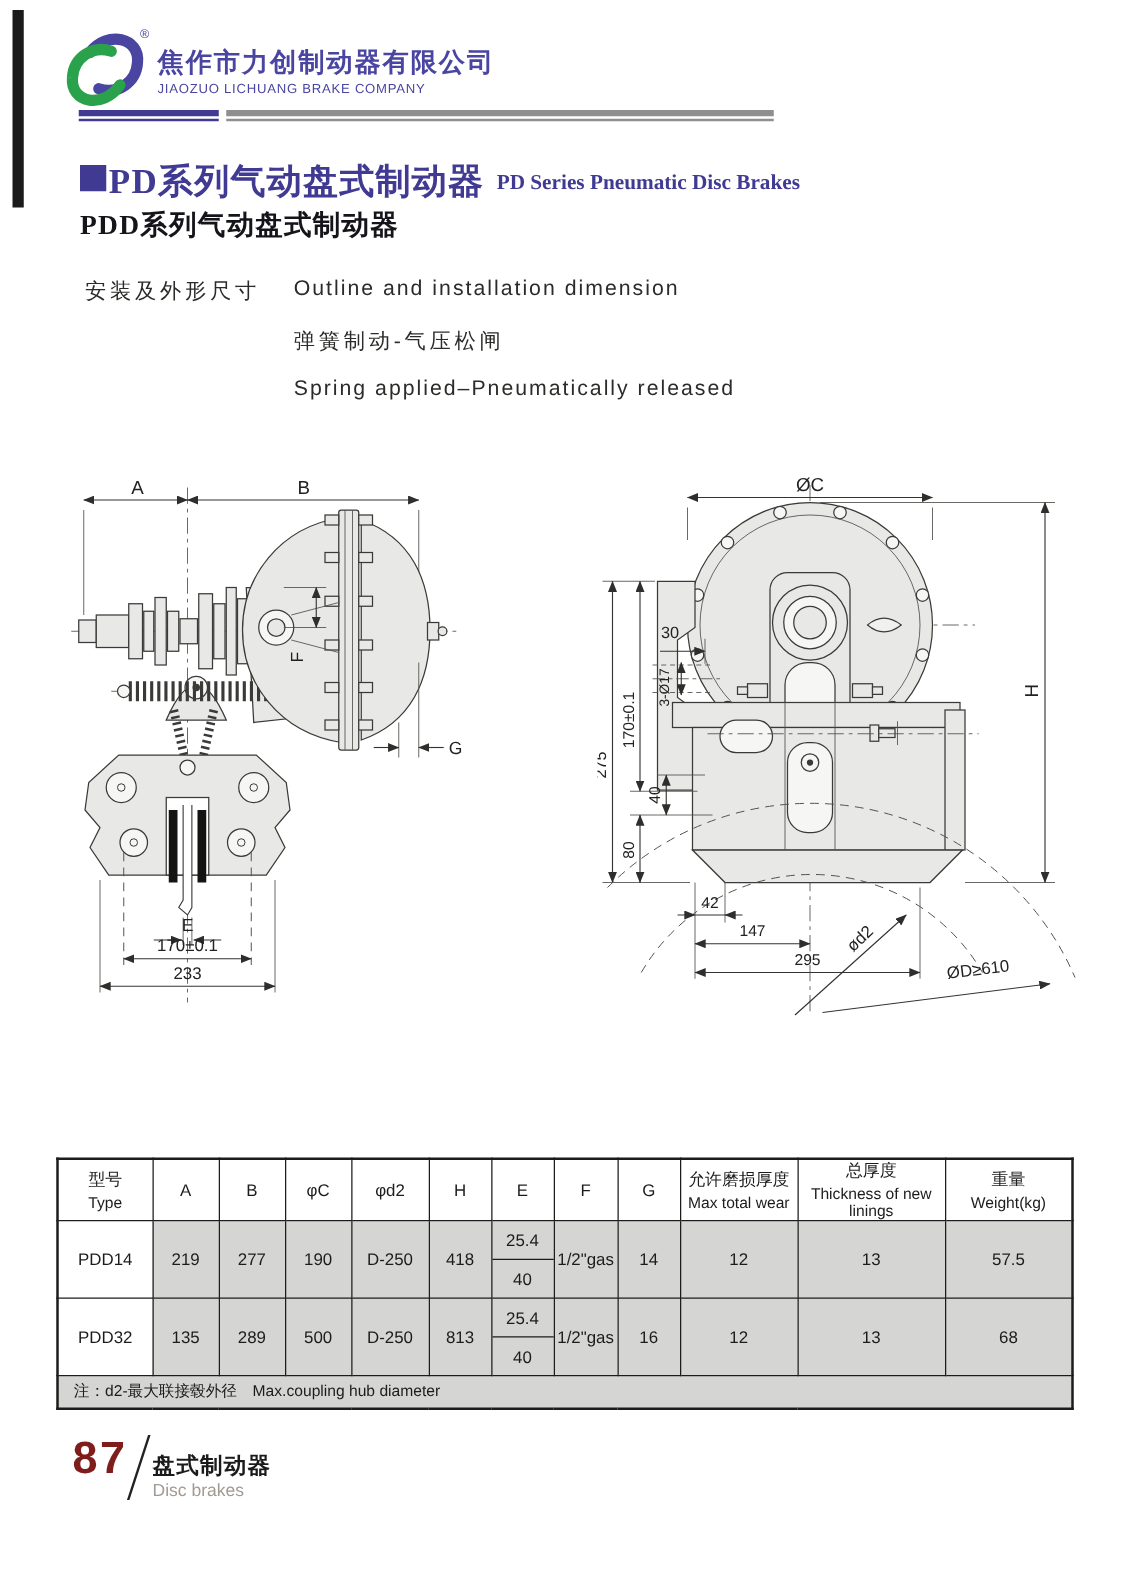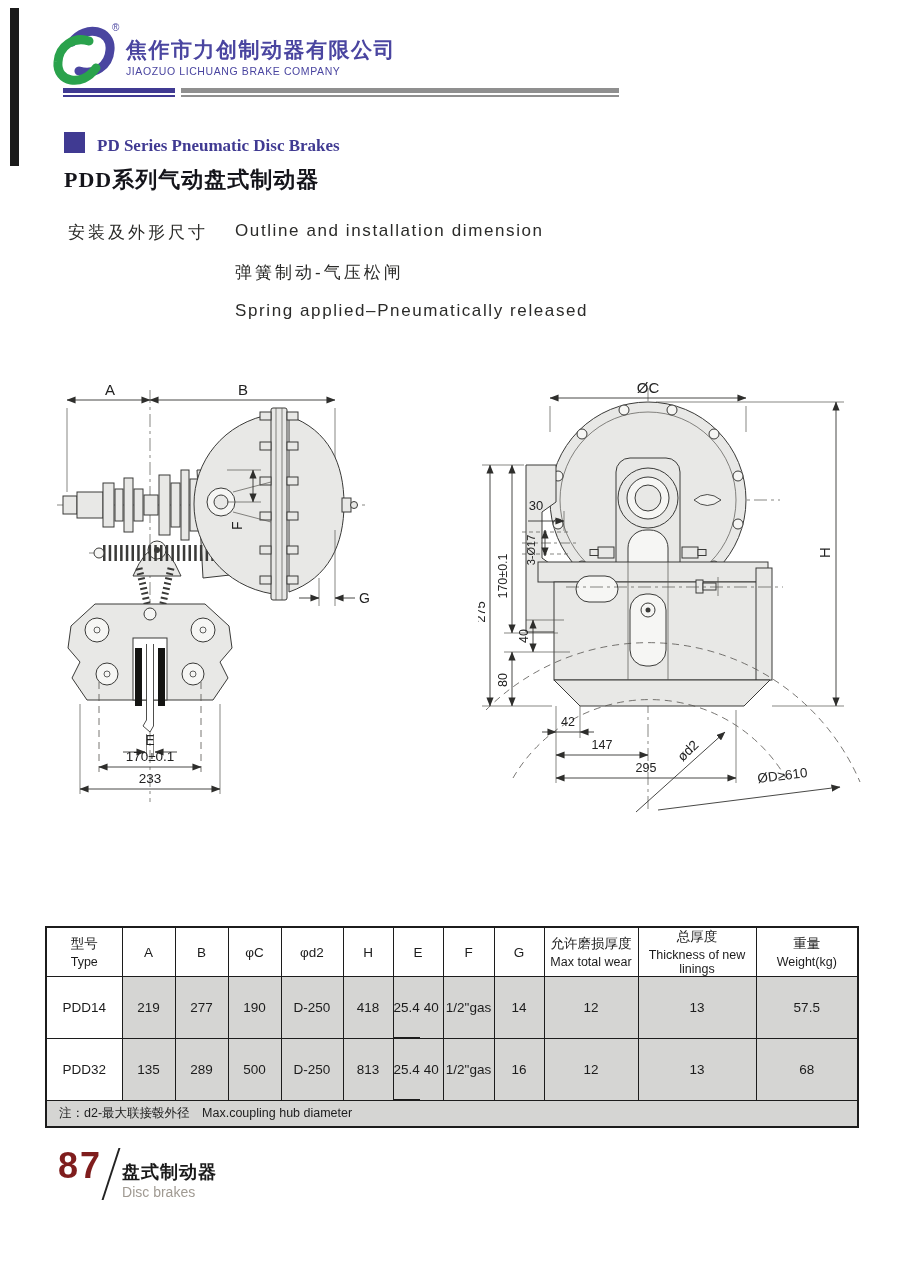--- a/index.html
+++ b/index.html
@@ -61,21 +61,21 @@
   .tbl-title .zh{letter-spacing:1.5px}
   .tbl-title .en{letter-spacing:1px;margin-left:10px}
   table.spec{position:absolute;left:45px;top:926px;width:812px;border-collapse:collapse;border:2px solid #1c1c1c;table-layout:fixed}
   table.spec th,table.spec td{border:1px solid #1c1c1c;text-align:center;vertical-align:middle;font-weight:400;font-size:13.5px;color:#1c1c1c}
   table.spec thead tr{height:42px;background:#fff}
   table.spec tbody tr.datarow{height:61px}
   td.graycell{background:var(--table_gray)}
   td.typecell{background:#fff}
   th .h2{font-size:12.5px;margin-top:2px}
   td.splitcell{padding:0}
-  .split{display:flex;flex-direction:row;height:61px}
+  .split{display:flex;flex-direction:column;height:61px}
   .split div{flex:1;display:flex;align-items:center;justify-content:center}
   .split div:first-child{border-bottom:1px solid #1c1c1c}
   tr.noterow{height:26px}
   tr.noterow td{background:var(--table_gray);text-align:left;font-size:12.5px;padding-left:12px}
 
   
   .footer{position:absolute;left:58px;top:1148px;display:flex;align-items:flex-start}
   .pg-num{font-family:Liberation Sans, sans-serif;font-size:36px;font-weight:700;letter-spacing:2px;line-height:1;color:#7f1d1d}
   .slash{width:2px;height:52px;background:#222;transform:skewX(-18deg);margin:0 10px 0 8px}
   .sec-zh{font-size:18px;font-weight:700;letter-spacing:1px;color:#1a1a1a;margin-top:12px}
@@ -104,20 +104,21 @@
     <div class="rule-bar"></div>
     <div class="rule-line"></div>
   </div>
   <div class="rule-gray">
     <div class="rule-bar"></div>
     <div class="rule-line"></div>
   </div>
 
   <div class="title-row">
     <span class="sq"></span>
+    <span class="t-zh">PD系列气动盘式制动器</span>
     <span class="t-en">PD Series Pneumatic Disc Brakes</span>
   </div>
   <div class="subtitle">PDD系列气动盘式制动器</div>
 
   <div class="intro-zh">安装及外形尺寸</div>
   <div class="intro-en1">Outline and installation dimension</div>
   <div class="intro-zh2">弹簧制动-气压松闸</div>
   <div class="intro-en2">Spring applied–Pneumatically released</div>
 
   <svg class="draw" style="left:45px;top:382px;width:335px;height:425px" viewBox="0 0 335 425">

